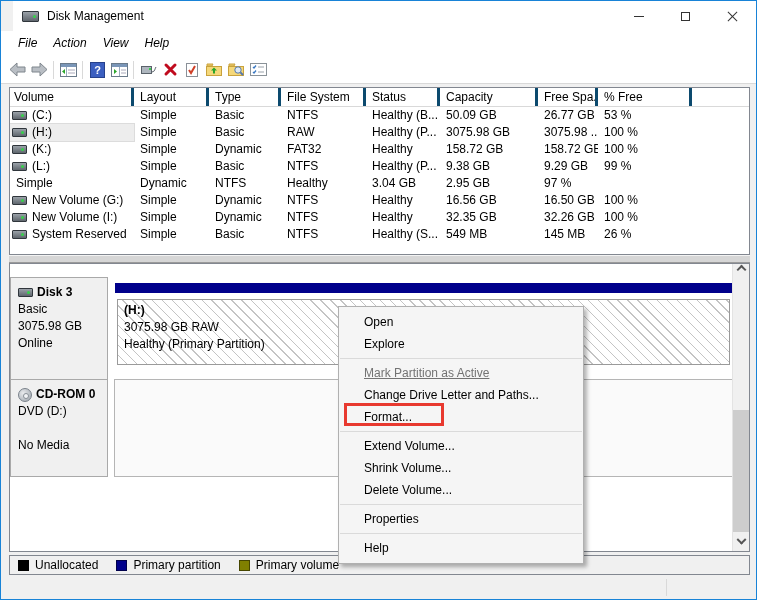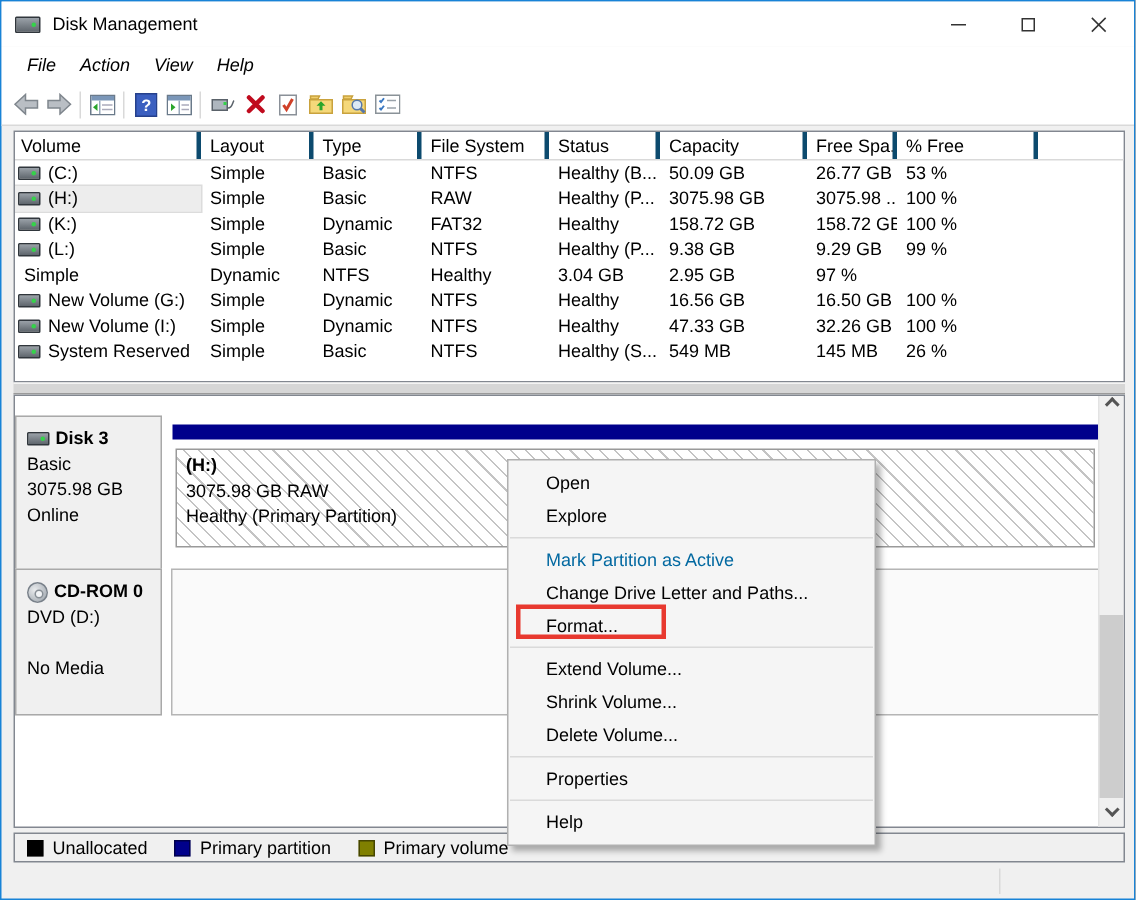--- a/index.html
+++ b/index.html
@@ -2,21 +2,21 @@
 <html><head>
 <meta charset="utf-8">
 <style>
   * { box-sizing: border-box; margin: 0; padding: 0; }
   body { font-family: "Liberation Sans", sans-serif; font-size: 12px; color: #000; background:#555; }
   .window {
     position: relative; width: 757px; height: 600px; background: #f0f0f0;
     border: 1px solid #1883d7; overflow: hidden;
   }
   
-  .titlebar { position:absolute; left:0; top:0; right:0; height:30px; background:#fff; display:flex; align-items:center; }
+  .titlebar { position:absolute; left:12px; top:0; right:0; height:30px; background:#fff; display:flex; align-items:center; }
   .title-text { margin-left:8px; font-size:12px; }
   .win-controls { position:absolute; right:0; top:0; height:30px; display:flex; }
   .win-btn { width:47px; height:30px; display:flex; align-items:center; justify-content:center; position:relative; }
   .glyph-min { width:10px; height:1px; background:#333; }
   .glyph-max { width:9px; height:9px; border:1px solid #333; }
   .glyph-close { position:relative; width:13px; height:13px; }
   .glyph-close span { position:absolute; left:0; top:6px; width:13px; height:1px; background:#333; }
   .glyph-close span:nth-child(1){ transform:rotate(45deg); }
   .glyph-close span:nth-child(2){ transform:rotate(-45deg); }
   
@@ -69,21 +69,21 @@
   .sb-thumb { position:absolute; left:0; top:146px; width:16px; height:122px; background:#cdcdcd; }
   
   .legend-bar { position:absolute; left:8px; top:554px; width:741px; height:20px; background:#f0f0f0; border:1px solid #828790; display:flex; align-items:center; padding-left:8px; gap:18px; }
   .legend-item { display:flex; align-items:center; gap:6px; }
   .swatch { width:11px; height:11px; border:1px solid rgba(0,0,0,0.45); }
   .status-divider { position:absolute; left:665px; top:578px; width:1px; height:17px; background:#d9d9d9; }
   
   .context-menu { position:absolute; left:337px; top:305px; width:246px; background:#f5f5f5; border:1px solid #b0b0b0;
     box-shadow:3px 3px 4px rgba(0,0,0,0.3); padding:4px 0; z-index:50; }
   .menu-item { height:22px; line-height:22px; padding-left:25px; white-space:nowrap; }
-  .menu-item.disabled { color:#0369a1; }
+  .menu-item.disabled { color:#737373;text-decoration:underline; }
   .menu-sep { height:1px; background:#dadada; margin:3px 1px; }
   
   .red-box { position:absolute; left:343px; top:402px; width:100px; height:23px; border:3px solid #e8392f; z-index:60; }
 </style>
 </head>
 <body>
 
 <div class="window" style="border-color: rgb(24, 131, 215);">
 
   <div class="titlebar">
@@ -291,21 +291,21 @@
     </div>
         <div class="grid-row trow">
       <div class="cell cell-volume">
             <span class="drive-icon"></span>
             <span class="cell-text">New Volume (I:)</span>
           </div>
       <div class="cell"><span class="cell-text">Simple</span></div>
       <div class="cell"><span class="cell-text">Dynamic</span></div>
       <div class="cell"><span class="cell-text">NTFS</span></div>
       <div class="cell"><span class="cell-text">Healthy</span></div>
-      <div class="cell"><span class="cell-text">47.33 GB</span></div>
+      <div class="cell"><span class="cell-text">32.35 GB</span></div>
       <div class="cell"><span class="cell-text">32.26 GB</span></div>
       <div class="cell"><span class="cell-text">100 %</span></div>
       <div class="cell"></div>
     </div>
         <div class="grid-row trow">
       <div class="cell cell-volume">
             <span class="drive-icon"></span>
             <span class="cell-text">System Reserved</span>
           </div>
       <div class="cell"><span class="cell-text">Simple</span></div>

